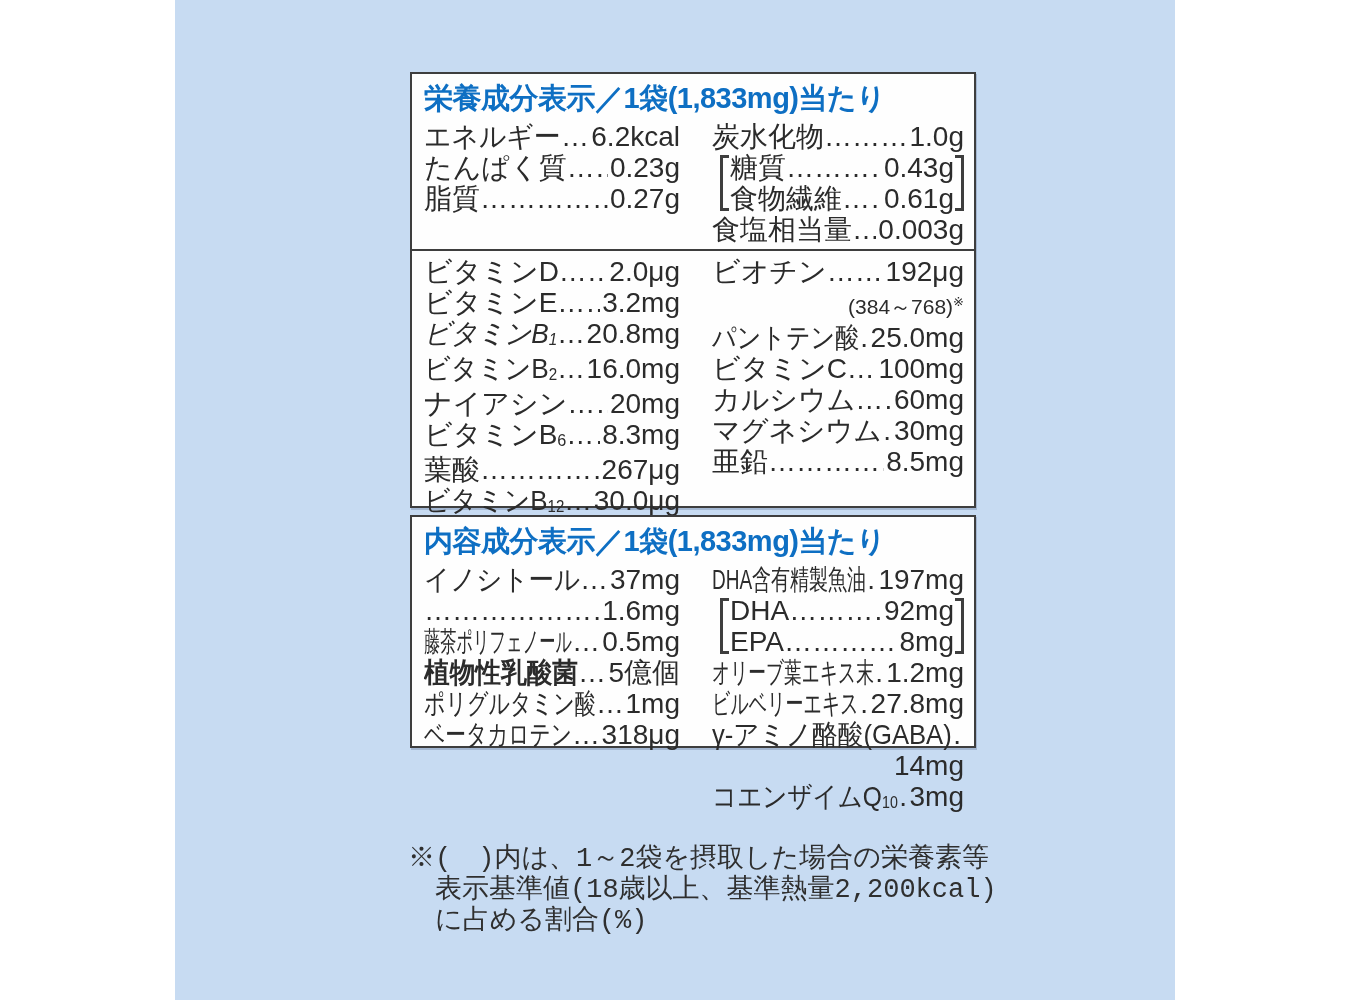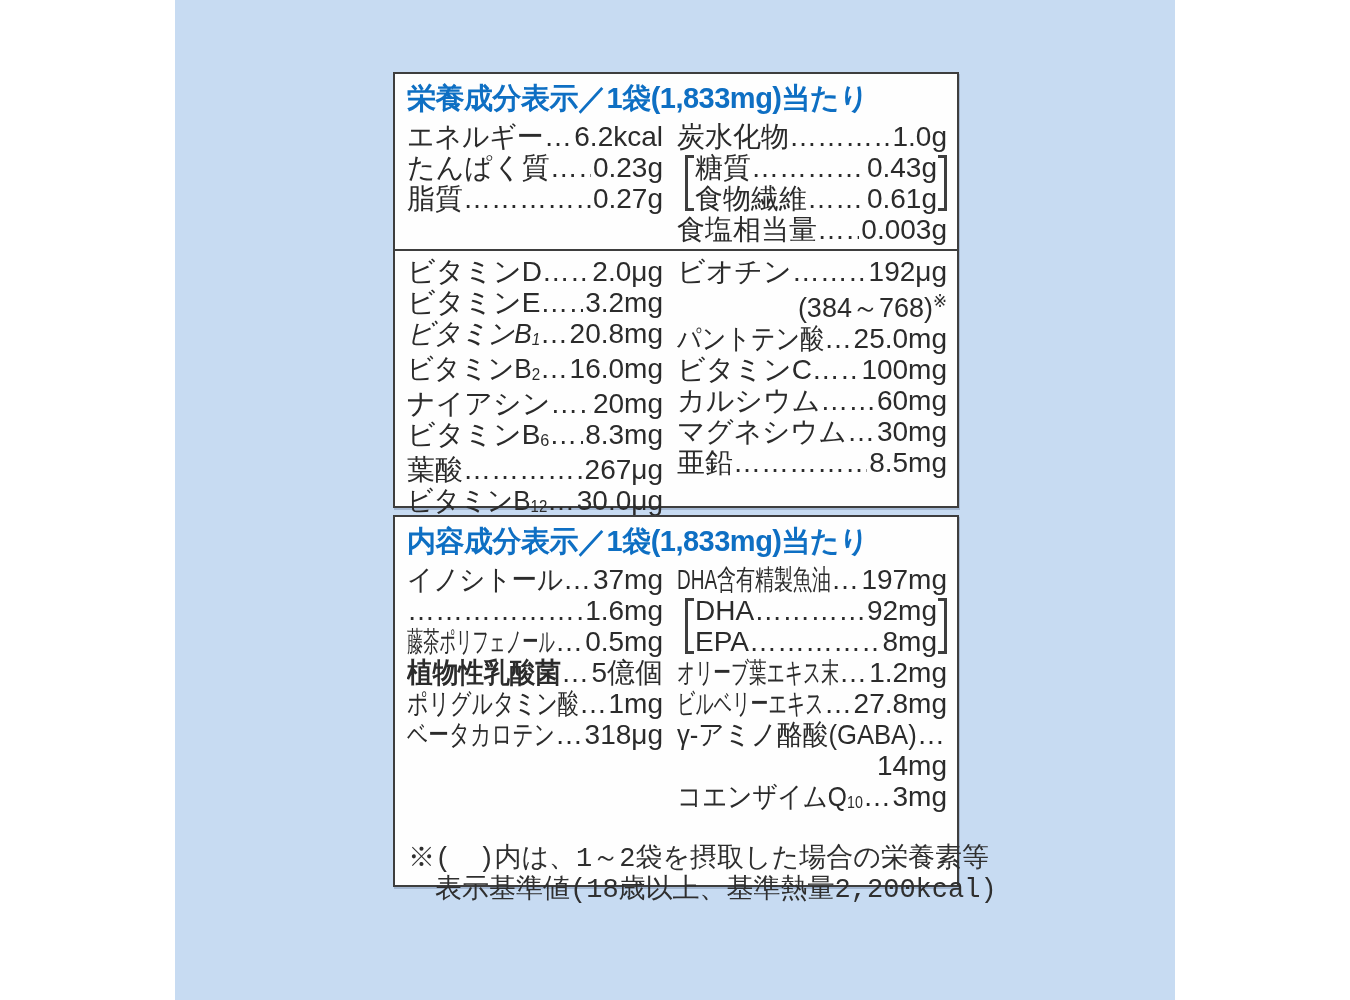--- a/index.html
+++ b/index.html
@@ -15,38 +15,38 @@
     width:1350px;height:1000px;overflow:hidden;background:#ffffff;
     font-family:"Liberation Sans","DejaVu Sans",sans-serif;
     color:var(--text);
     position:relative;
   }
   .panel{
     position:absolute;left:175px;top:0;width:1000px;height:1000px;
     background:var(--panel);
   }
   .box{
-    position:absolute;left:218px;width:566px;
+    position:absolute;left:235px;width:566px;
     background:var(--boxbg);
     border:2px solid var(--border);
     box-shadow:1px 2px 0 rgba(120,140,170,0.45);
     padding:4px 10px 0 12px;
   }
   .box1{top:72px;height:436px;}
-  .box2{top:515px;height:372px;}
+  .box2{top:515px;height:233px;}
   .title{
     margin:2px 0 4px 0;
     font-size:29px;line-height:37px;font-weight:700;
     color:var(--accent);
     white-space:nowrap;letter-spacing:-0.5px;
   }
   .cols{display:flex;align-items:flex-start;justify-content:space-between;}
   .col{min-width:0;}
   .col.c1{flex:0 0 256px;}
-  .col.c2{flex:1 1 auto;margin-left:14px;}
+  .col.c2{flex:1 1 auto;margin-left:32px;}
   .row{
     display:flex;align-items:baseline;
     font-size:28px;line-height:31px;color:var(--text);
     white-space:nowrap;
   }
   .lbl{flex:0 0 auto;overflow:hidden;}
   .lin{display:inline-block;transform-origin:left center;}
   .sub{font-size:0.58em;position:relative;top:0.1em;letter-spacing:0;}
   .leader{
     flex:1 1 0;min-width:0;overflow:hidden;white-space:nowrap;
@@ -57,21 +57,21 @@
   .divider{
     height:0;border-top:2px solid var(--border);
     margin:4px -10px 5px -12px;
   }
   .bgrp{display:flex;align-items:stretch;margin-left:8px;}
   .bkt{flex:0 0 9px;margin:3px 0;}
   .bkt.l{border:3px solid var(--border);border-right:none;}
   .bkt.r{border:3px solid var(--border);border-left:none;}
   .bmid{flex:1 1 auto;min-width:0;padding:0 1px;}
   .noterow{
-    font-size:27px;line-height:30px;text-align:right;
+    font-size:21px;line-height:30px;text-align:right;
     color:var(--text);
   }
   .refmark{font-size:0.62em;vertical-align:super;letter-spacing:0;}
   .fnote{
     position:absolute;left:233px;top:844px;width:565px;
     font-size:27px;line-height:31px;color:#2f2f2f;
   }
   .fl{white-space:nowrap;font-family:Liberation Mono, monospace;}
   .fl + .fl{padding-left:27px;}
 </style>
@@ -287,15 +287,16 @@
             <span class="leader">………………………………………………</span>
             <span class="val">3mg</span>
           </div>
         </div>
     </div>
   </section>
 
   <div class="fnote">
     <div class="fl">※(　)内は、1～2袋を摂取した場合の栄養素等</div>
     <div class="fl">表示基準値(18歳以上、基準熱量2,200kcal)</div>
+    <div class="fl">に占める割合(%)</div>
   </div>
 
 </div>
 
 </body></html>

